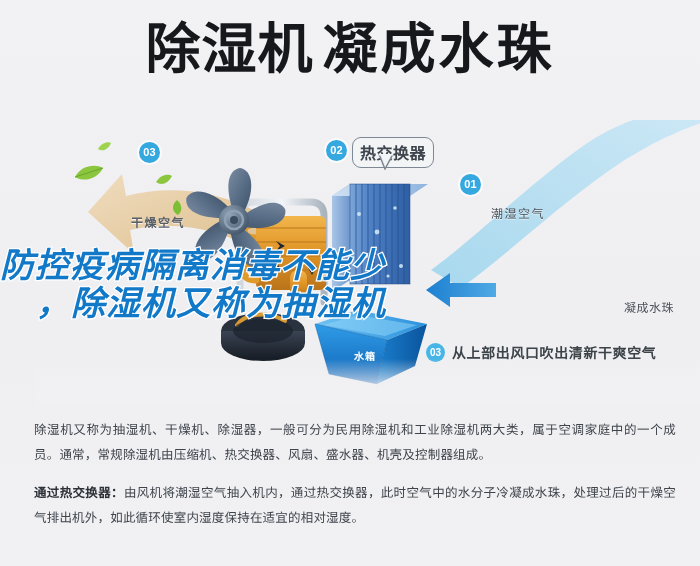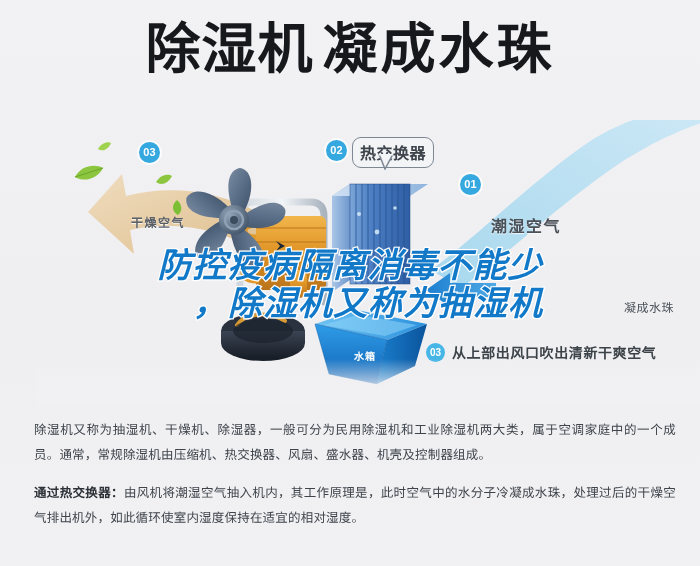--- a/index.html
+++ b/index.html
@@ -103,23 +103,23 @@
     position: absolute;
     left: 395px;
     top: 0px;
     width: 300px;
     height: 200px;
     z-index: 2;
   }
   .label-humid {
     position: absolute;
     left: 455px;
-    top: 93px;
-    font-size: 16px;
-    font-weight: 700;
+    top: 84px;
+    font-size: 12px;
+    font-weight: 400;
     color: #4b5159;
     letter-spacing: 1.5px;
     z-index: 8;
     text-shadow: 0 1px 1px rgba(255,255,255,0.8);
   }
 
   
   .badge {
     position: absolute;
     width: 21px;
@@ -230,21 +230,21 @@
     white-space: nowrap;
   }
 
   
   .overlay-text {
     position: absolute;
     left: 0;
     top: 246px;
     width: 700px;
     z-index: 30;
-    text-align: center;
+    text-align: left;
     pointer-events: none;
   }
   .overlay-line {
     display: block;
     font-size: 34px;
     font-weight: 700;
     font-style: italic;
     line-height: 38px;
     letter-spacing: 1px;
     color: #1279c9;
@@ -500,17 +500,17 @@
   </div>
 
   <div class="overlay-text">
     <span class="overlay-line overlay-line-1">防控疫病隔离消毒不能少</span>
     <span class="overlay-line overlay-line-2">，除湿机又称为抽湿机</span>
   </div>
 
   <div class="body-copy">
     <p class="para">除湿机又称为抽湿机、干燥机、除湿器，一般可分为民用除湿机和工业除湿机两大类，属于空调家庭中的一个成员。通常，常规除湿机由压缩机、热交换器、风扇、盛水器、机壳及控制器组成。</p>
     <p class="para">
-      <strong>通过热交换器：</strong><span>由风机将潮湿空气抽入机内，其工作原理是，此时空气中的水分子冷凝成水珠，处理过后的干燥空气排出机外，如此循环使室内湿度保持在适宜的相对湿度。</span>
+      <strong>通过热交换器：</strong><span>由风机将潮湿空气抽入机内，通过热交换器，此时空气中的水分子冷凝成水珠，处理过后的干燥空气排出机外，如此循环使室内湿度保持在适宜的相对湿度。</span>
     </p>
   </div>
 
 </div>
 
 </body></html>

